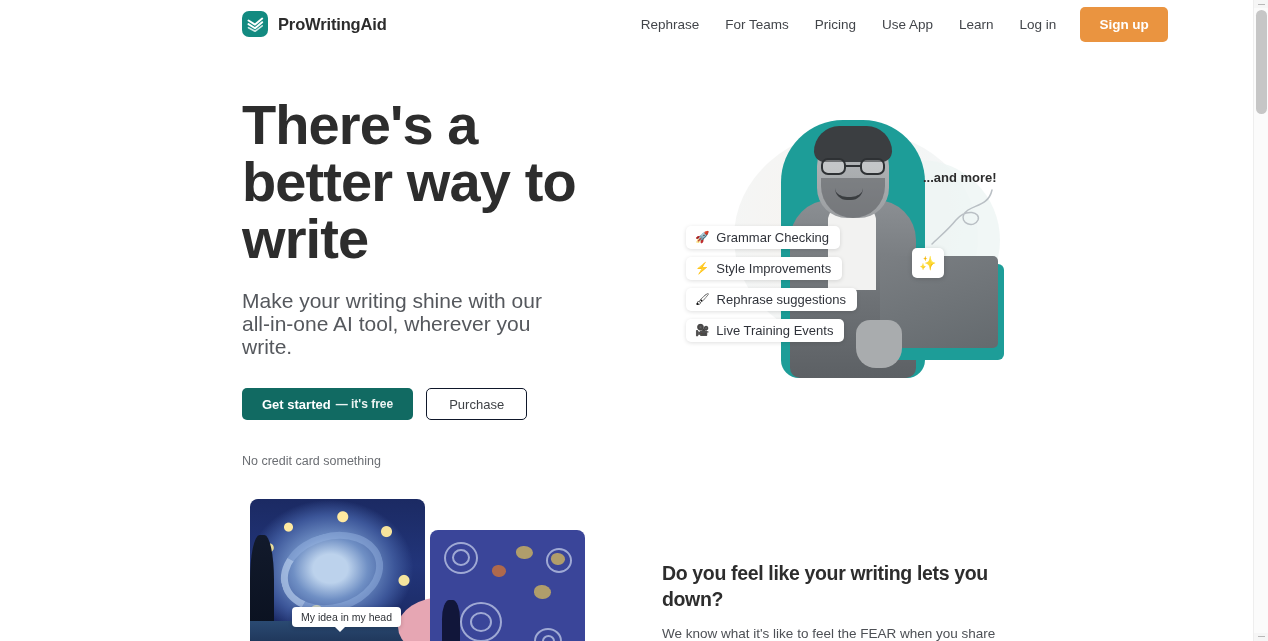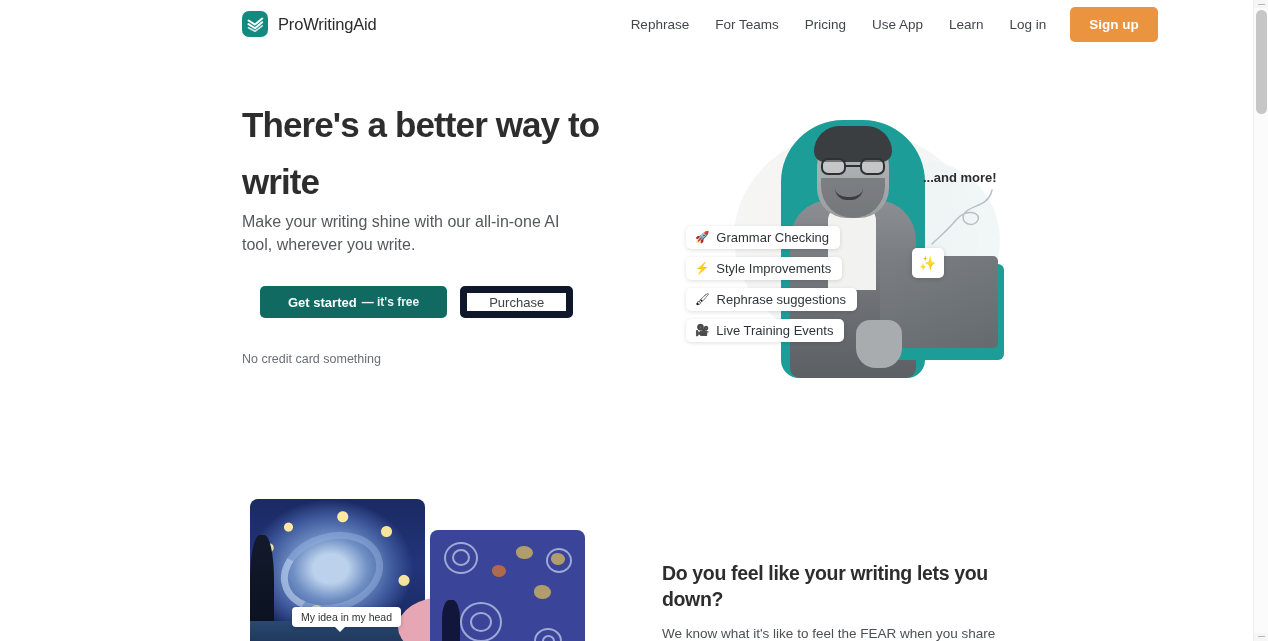--- a/index.html
+++ b/index.html
@@ -65,21 +65,21 @@
   }
   .logo-mark {
     width: 26px; height: 26px;
     border-radius: 7px;
     background: #128a80;
     display: flex; align-items: center; justify-content: center;
     flex: 0 0 auto;
   }
   .brand-name {
     font-size: 16.5px;
-    font-weight: normal;
+    font-weight: bold;
     color: #2c2c2c;
     letter-spacing: -0.15px;
   }
   .nav {
     display: flex;
     align-items: center;
     gap: 0px;
     margin-left: 241px;
   }
   .nav-link {
@@ -102,57 +102,57 @@
     white-space: nowrap;
   }
 
   
   .hero {
     position: absolute;
     top: 96px; left: 242px;
     width: 360px;
   }
   .hero-title {
-    font-size: 35px;
+    font-size: 56px;
     line-height: 57px;
     font-weight: bold;
     color: #2d2d2d;
     letter-spacing: -0.9px;
   }
   .hero-sub {
-    font-size: 16px;
+    margin-top: 22px;
+    font-size: 21px;
     line-height: 23px;
     color: #55585d;
     width: 330px;
   }
   .hero-actions {
     margin-top: 30px;
     display: flex;
     align-items: center;
     gap: 13px;
   }
   .btn-primary {
     background: #116a62;
     color: #ffffff;
     border: none;
     border-radius: 5px;
-    padding: 0 28px;
+    padding: 0 20px;
     height: 32px;
     font-size: 13px;
     cursor: pointer;
     display: flex; align-items: center; gap: 5px;
     white-space: nowrap;
-    margin-left: 18px;
   }
   .btn-primary .strong { font-weight: bold; }
   .btn-primary .light { font-weight: bold; opacity: .92; font-size: 12px; }
   .btn-secondary {
     background: #ffffff;
     color: #3f4246;
-    border: 7px solid #0f172a;
+    border: 1px solid #0f172a;
     border-radius: 5px;
     padding: 0 22px;
     height: 32px;
     font-size: 13px;
     cursor: pointer;
     white-space: nowrap;
   }
   .hero-note {
     margin-top: 34px;
     font-size: 12.5px;

